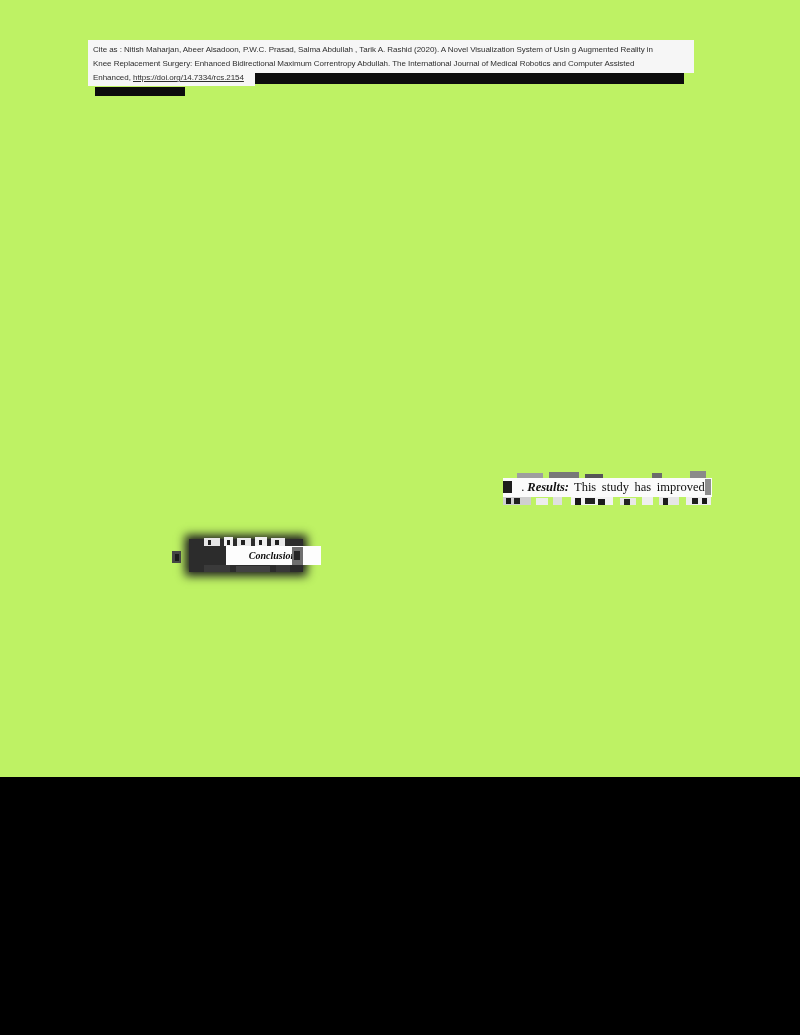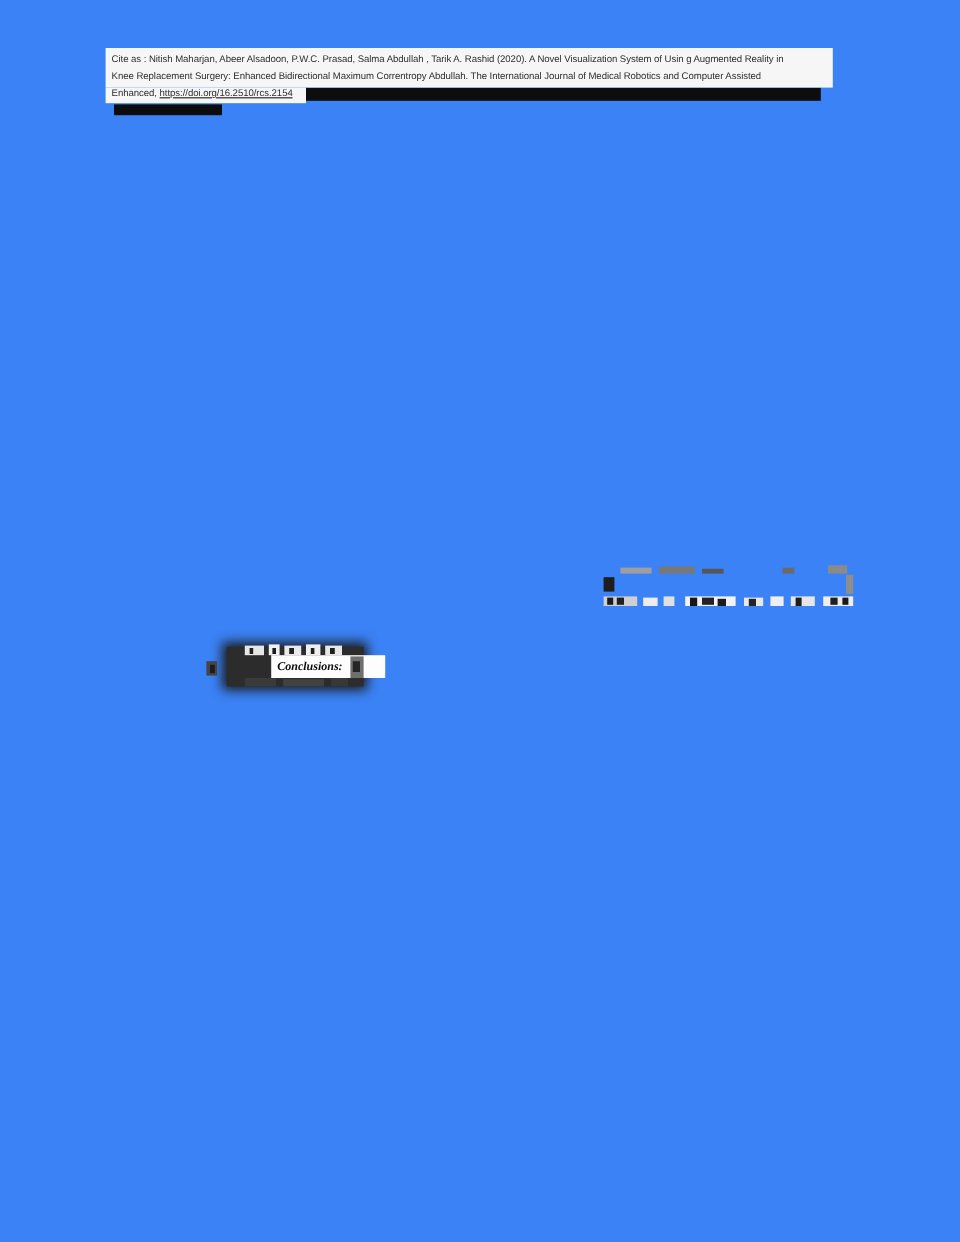--- a/index.html
+++ b/index.html
@@ -1,17 +1,17 @@
 <!DOCTYPE html>
 <html><head>
 <meta charset="utf-8">
 <style>
   html,body{margin:0;padding:0;background:#000;}
-  .page{position:relative;width:800px;height:1035px;background:#3b82f6;overflow:hidden;
-        font-family:"Liberation Sans",sans-serif;}
+  .page{position:relative;width:800px;height:777px;background:#bef264;overflow:hidden;
+        font-family:"Liberation Sans",sans-serif;text-align:center;}
 
   
   .cite-rect1{position:absolute;left:88px;top:40px;width:606px;height:33px;background:#f6f6f6;}
   .cite-rect2{position:absolute;left:88px;top:73px;width:167px;height:13px;background:#f6f6f6;}
   .cite-line{position:absolute;left:93px;white-space:nowrap;overflow:hidden;
              font-size:8px;letter-spacing:-0.05px;color:#2e2e2e;line-height:13px;height:13px;
              max-width:598px;}
   .cite-line1{top:43px;}
   .cite-line2{top:57px;}
   .cite-line3{top:71px;max-width:160px;}
@@ -42,28 +42,31 @@
 
 <div class="page">
 
   <div class="art" style="left:254px;top:73px;width:430px;height:11px;background:#0d0d0d;"></div>
   <div class="art" style="left:95px;top:87px;width:90px;height:9px;background:#0c0c0c;"></div>
 
   <div class="cite-rect1"></div>
   <div class="cite-rect2"></div>
   <div class="cite-line cite-line1">Cite as : Nitish Maharjan, Abeer Alsadoon, P.W.C. Prasad, Salma Abdullah , Tarik A. Rashid (2020). A Novel Visualization System of Usin g Augmented Reality in</div>
   <div class="cite-line cite-line2">Knee Replacement Surgery: Enhanced Bidirectional Maximum Correntropy Abdullah. The International Journal of Medical Robotics and Computer Assisted</div>
-  <div class="cite-line cite-line3"><span>Enhanced, </span><span class="cite-link">https://doi.org/16.2510/rcs.2154</span></div>
+  <div class="cite-line cite-line3"><span>Enhanced, </span><span class="cite-link">https://doi.org/14.7334/rcs.2154</span></div>
 
   <div class="art" style="left:517px;top:473px;width:26px;height:5px;background:#9e9e9e;"></div>
   <div class="art" style="left:549px;top:472px;width:30px;height:6px;background:#787878;"></div>
   <div class="art" style="left:585px;top:474px;width:18px;height:4px;background:#565656;"></div>
   <div class="art" style="left:652px;top:473px;width:10px;height:5px;background:#6b6b6b;"></div>
   <div class="art" style="left:690px;top:471px;width:16px;height:7px;background:#8a8a8a;"></div>
 
+  <div class="res-strip">
+    <div class="res-text"><span class="res-lead">.</span><span class="bi res-label">Results:</span><span class="res-body">This study has improved</span></div>
+  </div>
 
   <div class="art" style="left:503px;top:481px;width:9px;height:12px;background:#1d1d1d;"></div>
   <div class="art" style="left:705px;top:479px;width:6px;height:16px;background:#8e8e8e;"></div>
 
   <div class="art" style="left:503px;top:497px;width:28px;height:8px;background:#cfcfcf;"></div>
   <div class="art" style="left:536px;top:498px;width:12px;height:7px;background:#ededed;"></div>
   <div class="art" style="left:553px;top:497px;width:9px;height:8px;background:#e0e0e0;"></div>
   <div class="art" style="left:571px;top:497px;width:42px;height:8px;background:#f3f3f3;"></div>
   <div class="art" style="left:620px;top:498px;width:16px;height:7px;background:#e8e8e8;"></div>
   <div class="art" style="left:642px;top:497px;width:11px;height:8px;background:#efefef;"></div>

